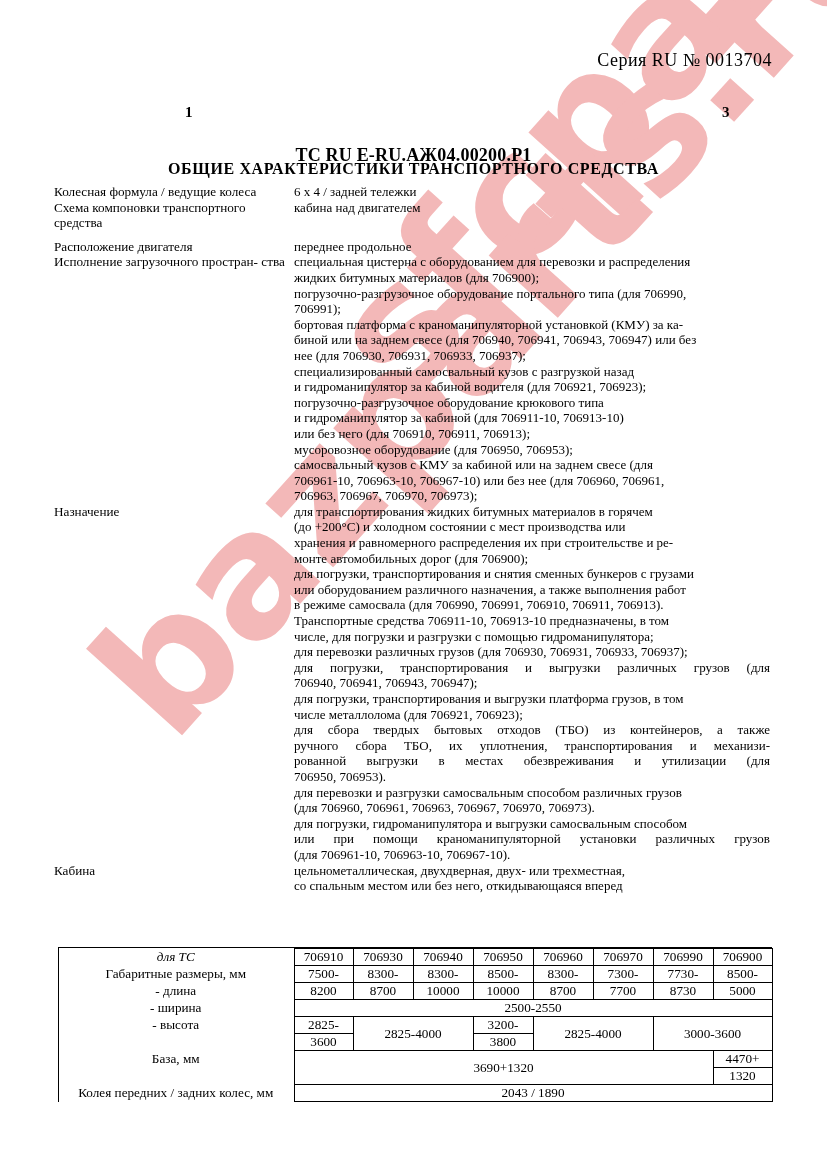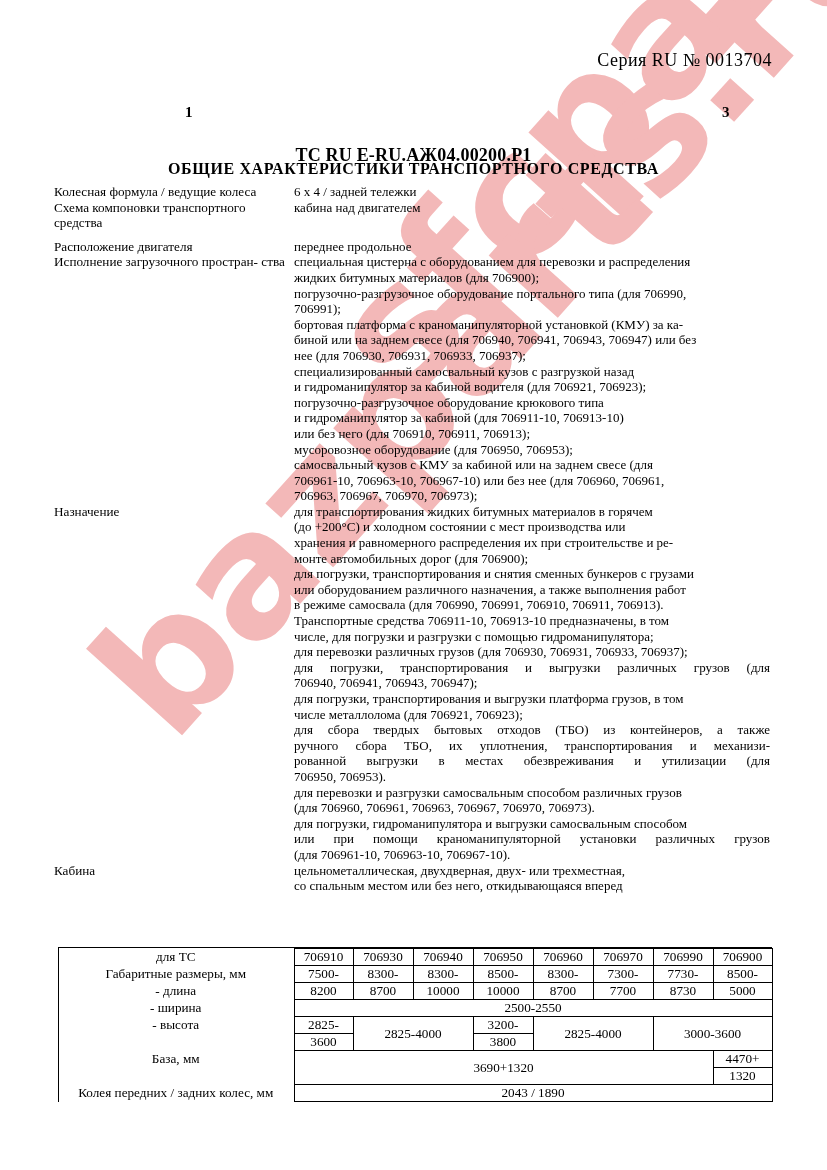--- a/index.html
+++ b/index.html
@@ -159,20 +159,21 @@
     padding-left: 2px;
     vertical-align: top;
     white-space: nowrap;
     margin-left: 16px;
   }
   td.lab-r {
     border: none !important;
     text-align: right;
     padding-right: 5px;
     white-space: nowrap;
+    font-style: italic;
   }
   .top-rule {
     position: absolute;
     left: 58px;
     top: 947px;
     width: 714px;
     height: 1px;
     background: #000;
   }
   .left-vrule {

